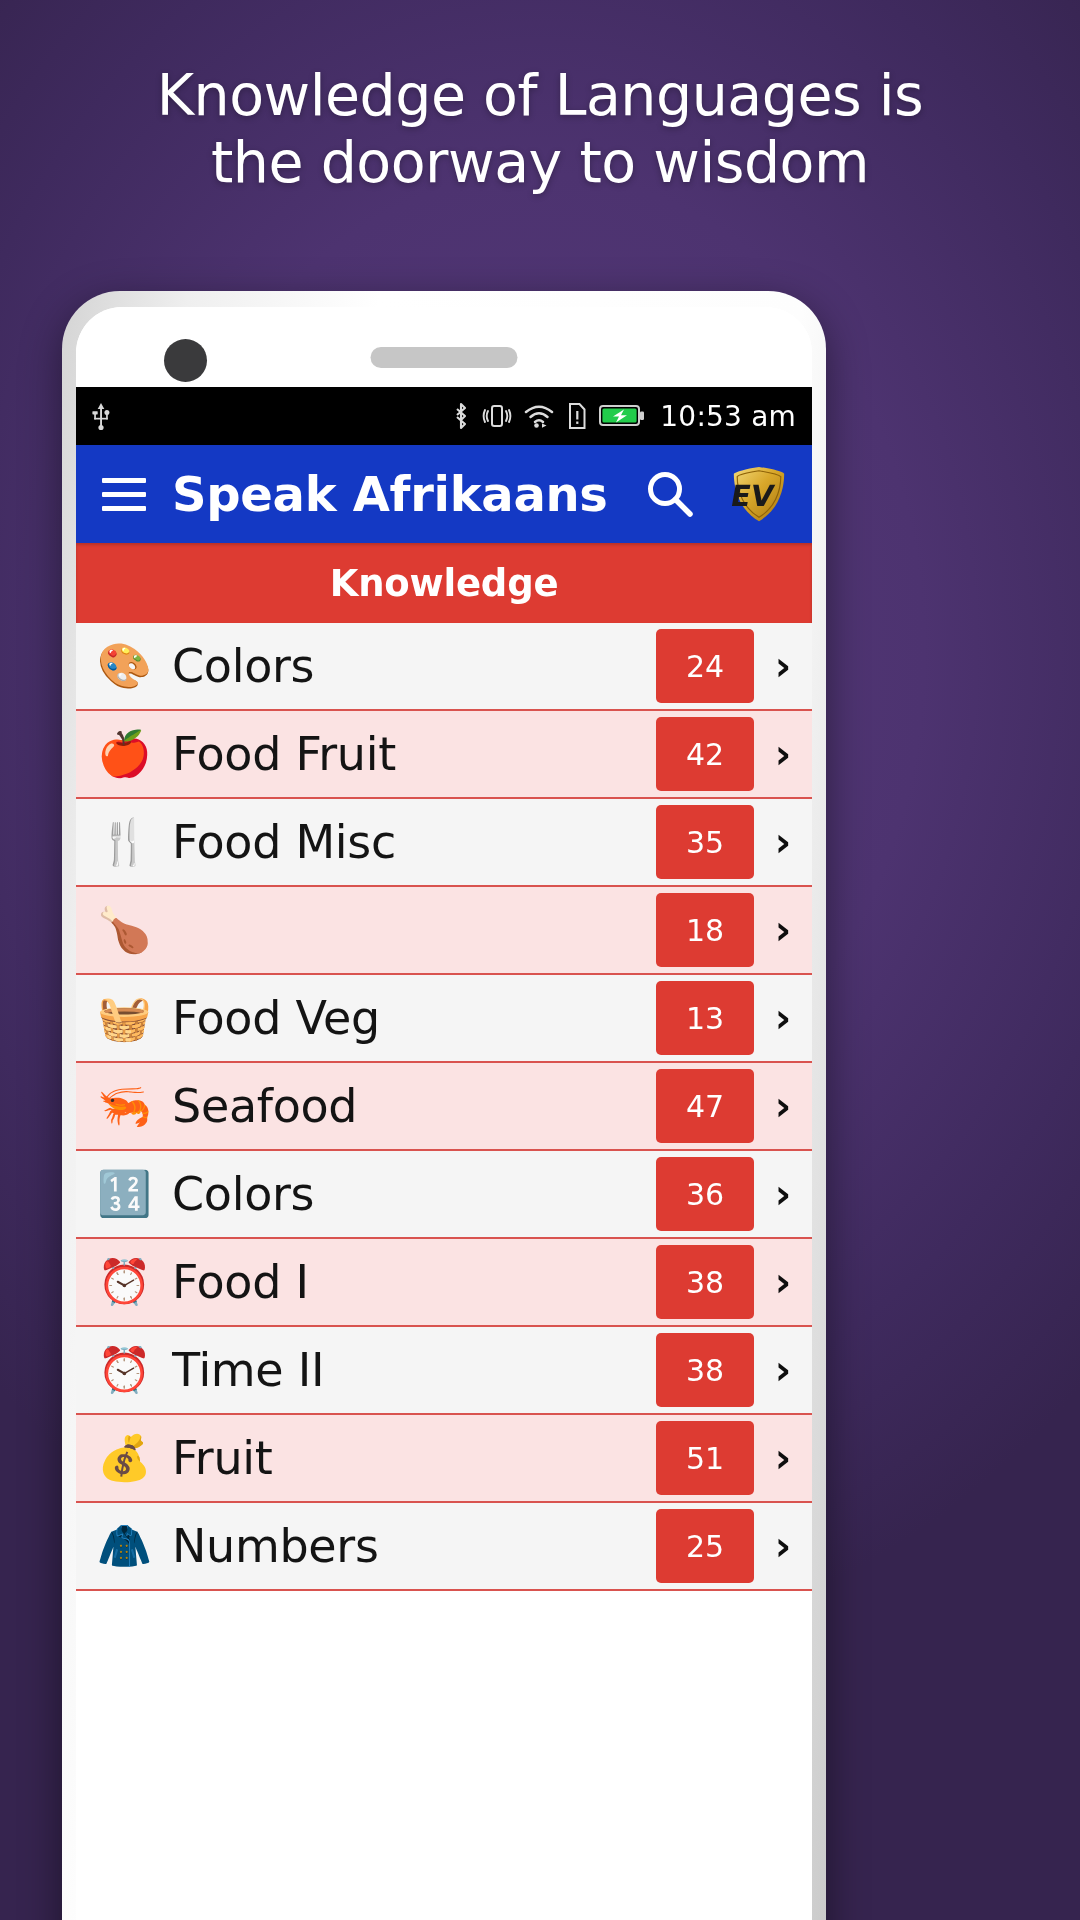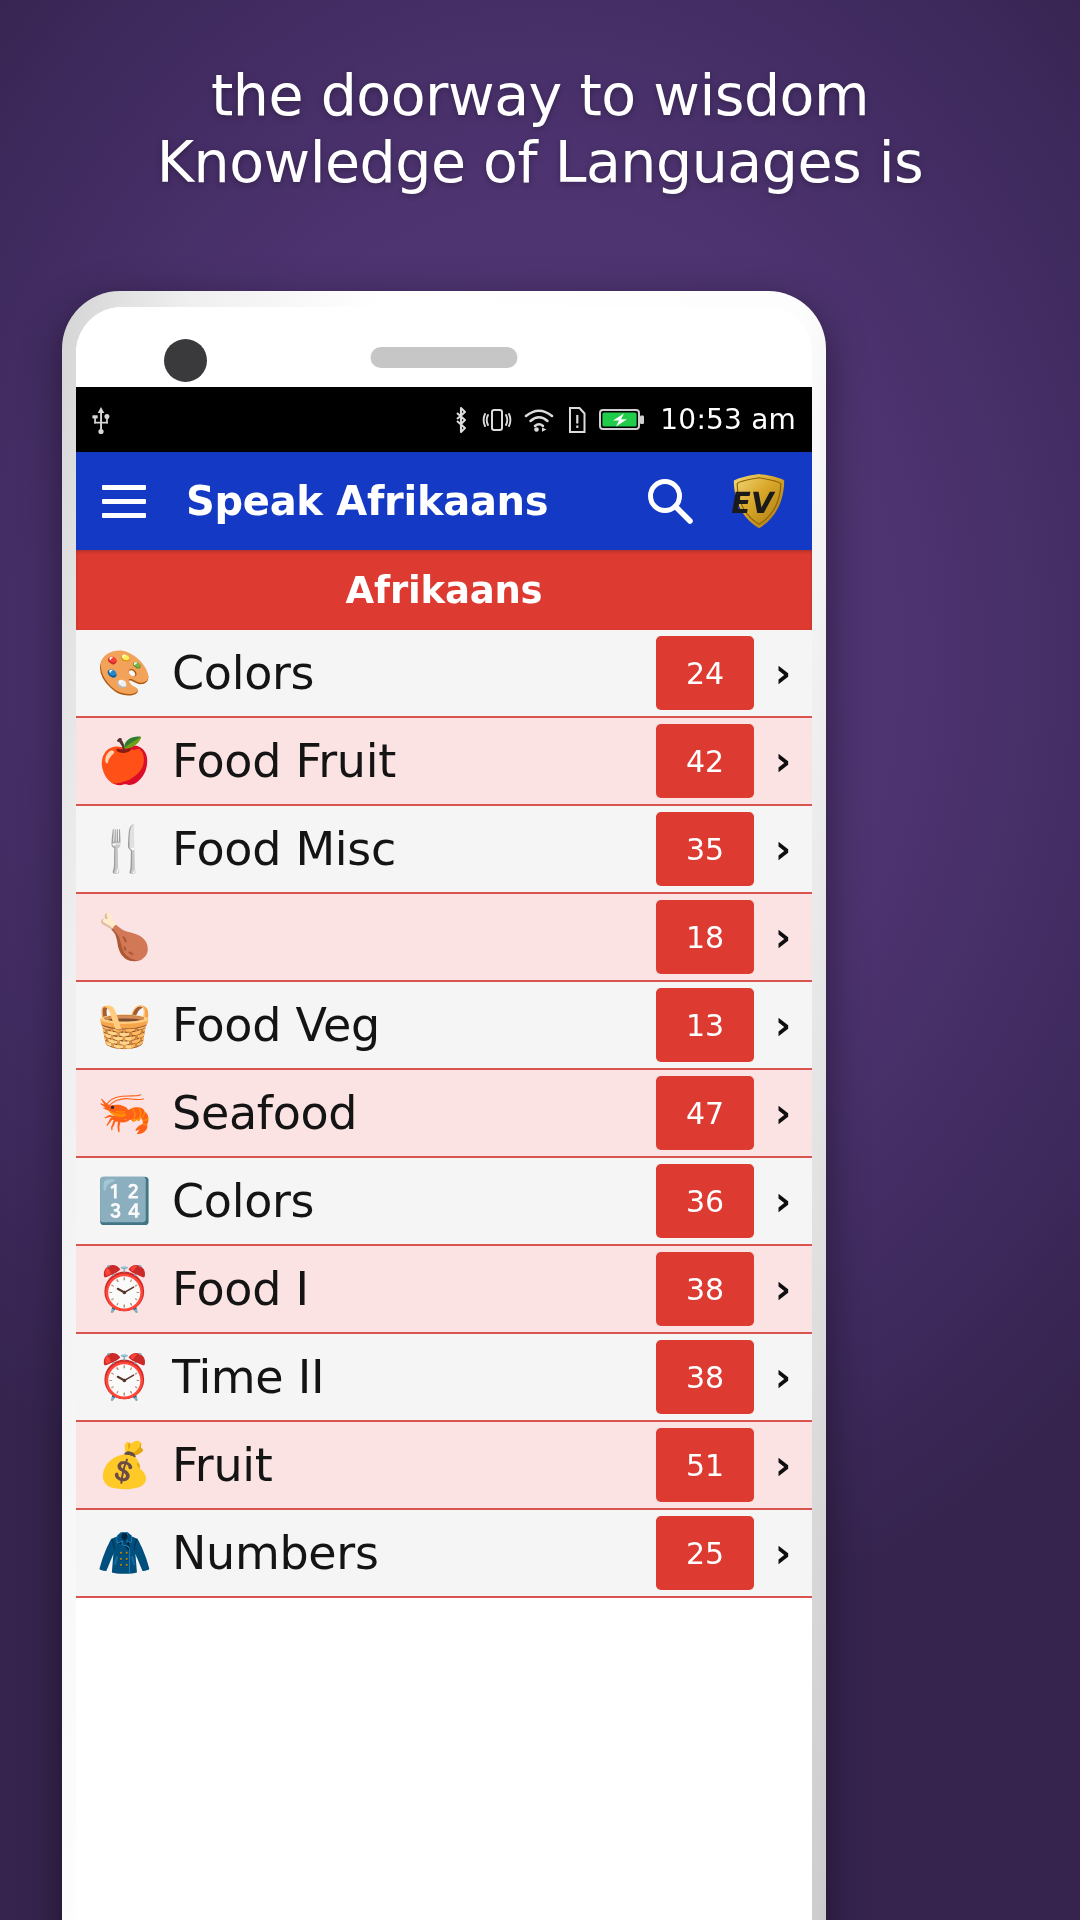--- a/index.html
+++ b/index.html
@@ -67,21 +67,21 @@
     position:absolute;
     left:50%; top:40px;
     transform:translateX(-50%);
     width:147px; height:21px;
     border-radius:11px;
     background:#c6c6c6;
   }
 
   
   .statusbar{
-    height:65px;
+    height:58px;
     background:#000000;
     display:flex;
     align-items:center;
     padding:0 16px 0 14px;
     color:#e9e9e9;
   }
   .sb-left{ display:flex; align-items:center; gap:8px; }
   .sb-right{ margin-left:auto; display:flex; align-items:center; gap:11px; }
   .sb-ico{ display:block; }
   .sb-clock{
@@ -98,24 +98,23 @@
     background:#1439c4;
     display:flex;
     align-items:center;
     padding:0 22px 0 26px;
     gap:26px;
   }
   .hamburger{ width:44px; display:flex; flex-direction:column; gap:9px; cursor:pointer; }
   .hamburger span{ display:block; height:5px; background:#fff; border-radius:1px; }
   .app-title{
     color:#ffffff;
-    font-size:40px;
+    font-size:48px;
     font-weight:bold;
     letter-spacing:-0.3px;
-    margin-left:14px;
     font-family:"DejaVu Sans", sans-serif;
   }
   .appbar-actions{ margin-left:auto; display:flex; align-items:center; gap:30px; }
   .ev-logo{ width:62px; height:62px; display:block; }
 
   
   .cat-header{
     height:80px;
     background:#dd3b32;
     display:flex;
@@ -185,22 +184,22 @@
     flex:0 0 58px;
     font-family:"DejaVu Sans", sans-serif;
   }
 </style>
 </head>
 <body>
 
 <div class="backdrop"></div>
 
 <div class="headline">
+  <div>Knowledge of Languages is</div>
   <div>the doorway to wisdom</div>
-  <div>Knowledge of Languages is</div>
 </div>
 
 <div class="phone">
   <div class="phone-inner">
 
     <div class="phone-top">
       <div class="camera"></div>
       <div class="speaker"></div>
     </div>
 
@@ -279,21 +278,21 @@
             </linearGradient>
           </defs>
           <path d="M32 4 C46 6 56 9 58 11 C58 30 50 50 32 60 C14 50 6 30 6 11 C8 9 18 6 32 4 Z" fill="url(#gold)"></path>
           <path d="M32 8 C44 10 53 12.5 54.5 14 C54.5 30 47.5 47 32 56 C16.5 47 9.5 30 9.5 14 C11 12.5 20 10 32 8 Z" fill="none" stroke="#8e6208" stroke-width="1.2"></path>
           <text x="31" y="44" font-family="DejaVu Sans, sans-serif" font-size="30" font-weight="bold" fill="#1a1a1a" text-anchor="middle" transform="skewX(-10)">EV</text>
         </svg>
       </div>
     </div>
 
     <div class="cat-header">
-      <span class="cat-header-text">Afrikaans</span>
+      <span class="cat-header-text">Knowledge</span>
     </div>
 
     <div class="list" id="category-list">
         <div class="row odd">
           <div class="row-emoji">🎨</div>
           <div class="row-label">Colors</div>
           <div class="row-count">24</div>
           <div class="row-chevron">›</div>
         </div>
         <div class="row even">

